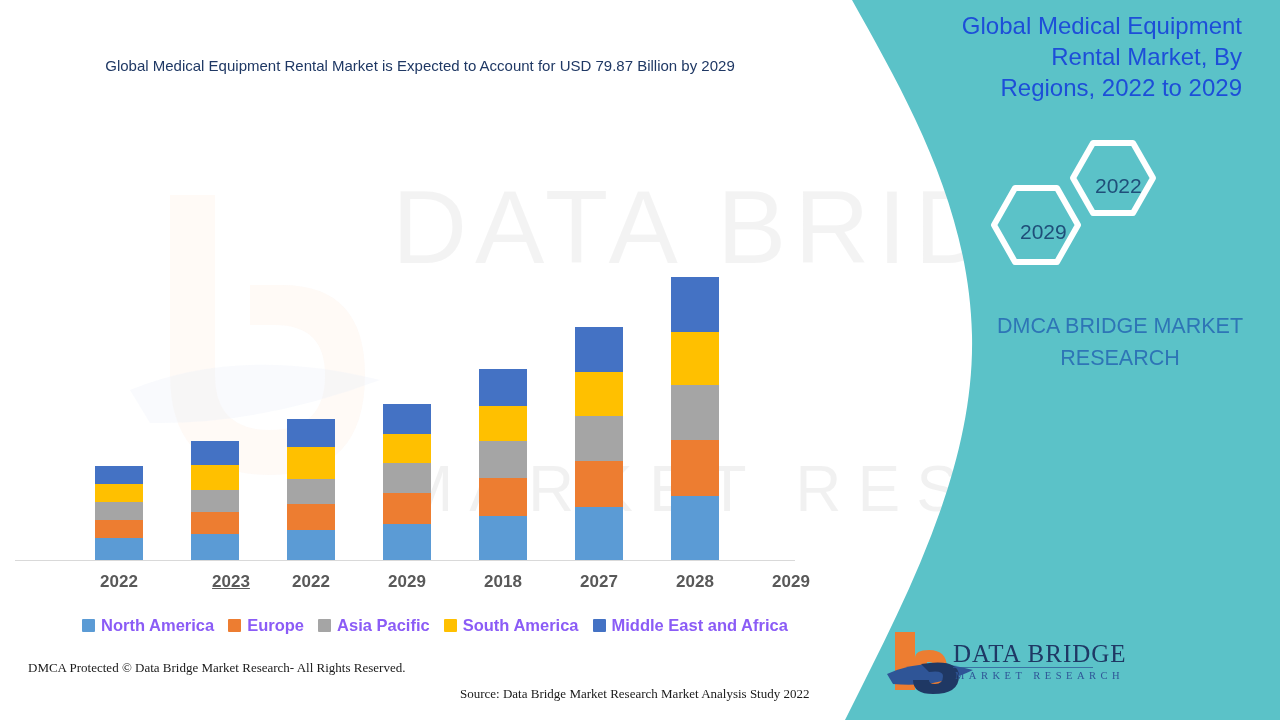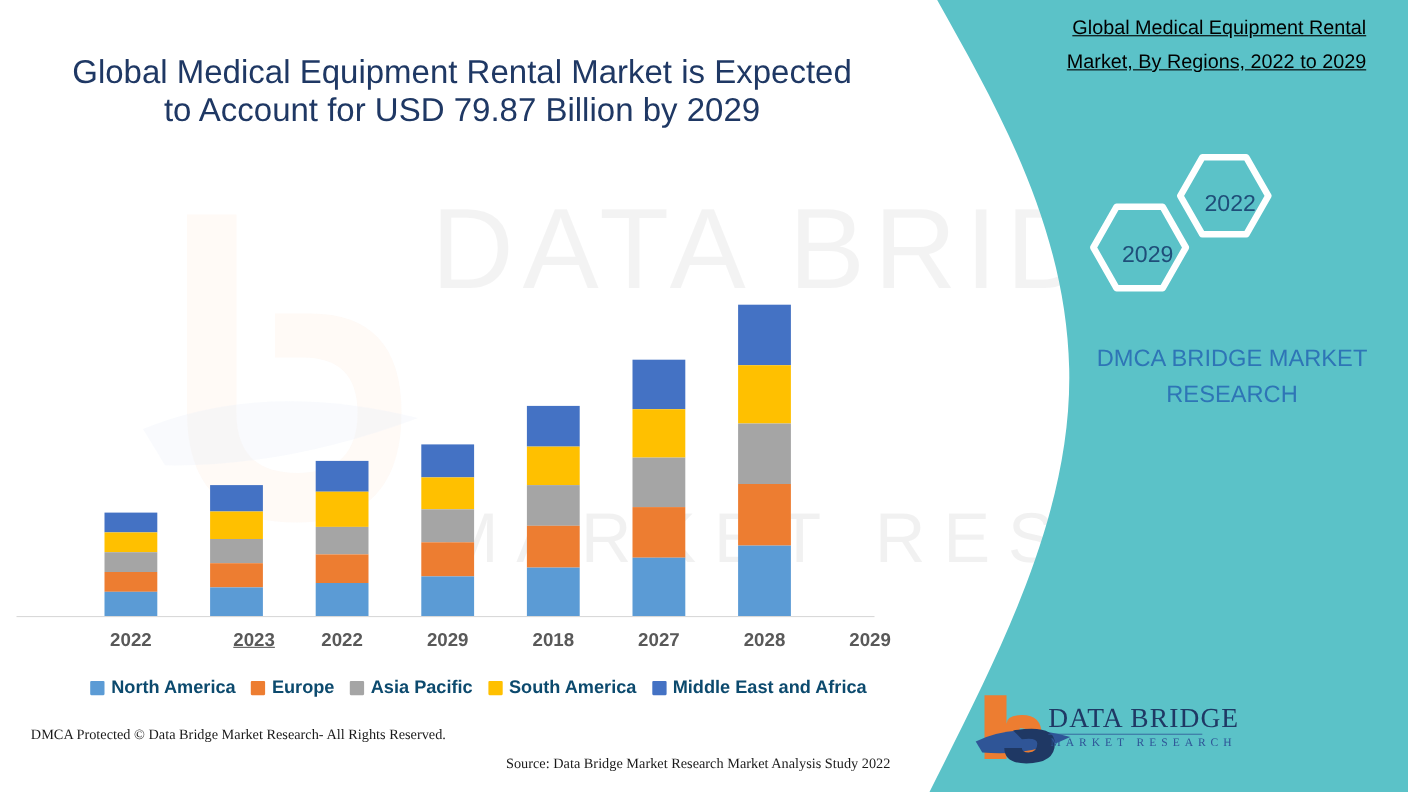--- a/index.html
+++ b/index.html
@@ -30,21 +30,21 @@
   .wm-market { left:400px; top:452px; font-size:64px; letter-spacing:16px; opacity:0.05; }
   .wm-logo {
     position:absolute; left:110px; top:175px; width:310px; height:330px;
     opacity:0.16;
   }
 
   
   .chart-title {
     position:absolute; left:60px; top:48px; width:720px;
     text-align:center;
-    font-size:30px;
+    font-size:15px;
     line-height:35px;
     color:#1f3864;
     font-family:"Liberation Sans", sans-serif;
     font-weight:400;
   }
 
   
   .chart-area { position:absolute; left:40px; top:150px; width:790px; height:415px; }
   .plot { position:absolute; left:15px; top:0; width:765px; height:410px; }
   .axis-line {
@@ -75,21 +75,21 @@
 
   
   .legend {
     position:absolute; left:40px; top:616px; width:790px;
     display:flex; justify-content:center; align-items:center; gap:14px;
     white-space:nowrap;
   }
   .legend-item { display:flex; align-items:center; gap:6px; }
   .legend-swatch { width:13px; height:13px; display:inline-block; border-radius:1px; }
   .legend-label {
-    font-size:16.5px; font-weight:bold; color:#0c4a6e;
+    font-size:16.5px; font-weight:bold; color:#8b5cf6;
     font-family:"Liberation Sans", sans-serif;
   }
 
   
   .footer-left {
     position:absolute; left:28px; top:660px;
     font-family:"Liberation Serif", serif;
     font-size:13px; color:#1a1a1a;
   }
   .footer-right {
@@ -98,25 +98,24 @@
     font-size:13px; color:#1a1a1a;
   }
 
   
   .teal-panel { position:absolute; left:0; top:0; width:1280px; height:720px; pointer-events:none; }
   .teal-panel svg { display:block; }
 
   .right-title {
     position:absolute; right:38px; top:10px; width:290px;
     text-align:right;
-    color:#000000;
-    font-size:18px;
+    color:#1d4ed8;
+    font-size:24px;
     line-height:31px;
     font-family:"Liberation Sans", sans-serif;
-    text-decoration:underline;
   }
 
   .hexwrap { position:absolute; left:985px; top:140px; width:190px; height:135px; }
   .hex-label {
     position:absolute;
     font-size:21px;
     color:#1f4e79;
     font-family:"Liberation Sans", sans-serif;
   }
   .hex-2022-label { left:1095px; top:174px; }

